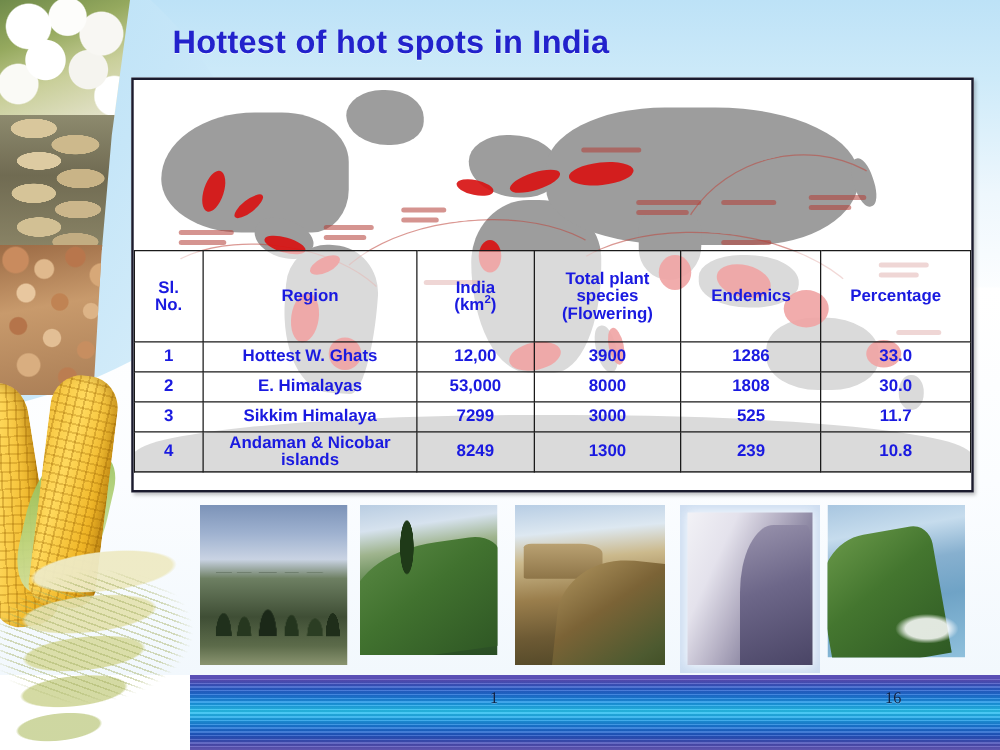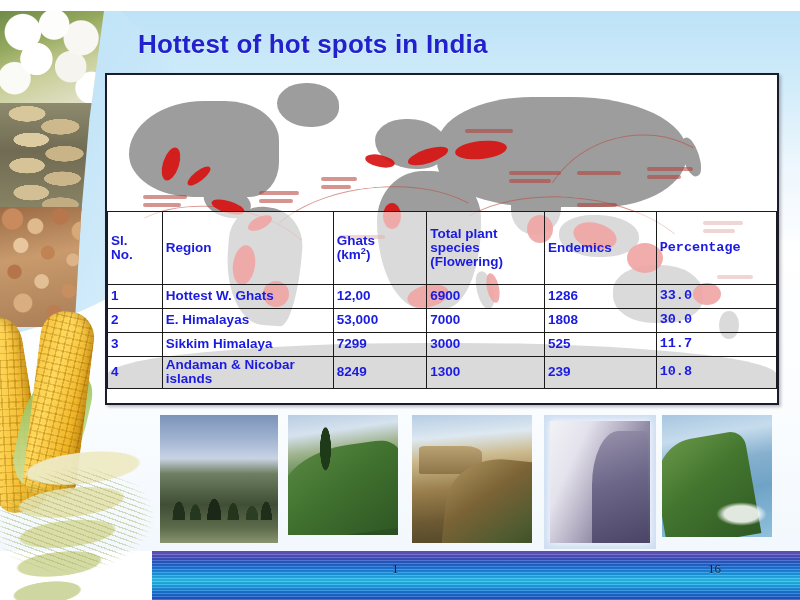--- a/index.html
+++ b/index.html
@@ -4,21 +4,21 @@
 <title>Hottest of hot spots in India</title>
 <style>
   html,body{margin:0;padding:0;}
   body{
     width:800px;height:600px;overflow:hidden;position:relative;
     font-family:"Liberation Sans", sans-serif;
     background:#ffffff;
   }
 
   
-  .slide{position:absolute;inset:0;background:#ffffff;overflow:hidden;margin-top:11px;}
+  .slide{position:absolute;inset:0;background:#ffffff;overflow:hidden;}
   .sky-wide{
     position:absolute;left:0;top:0;width:800px;height:250px;
     background:linear-gradient(180deg,#bde2f7 0%,#cdeaf9 25%,#eef7fd 62%,#ffffff 100%);
   }
   .body-white{
     position:absolute;left:0;top:230px;width:800px;height:310px;
     background:linear-gradient(180deg,#ffffff 0%,#fbfdff 50%,#f2f8fd 100%);
   }
 
   
@@ -193,32 +193,32 @@
   .smudge{position:absolute;height:4px;background:rgba(178,60,52,.55);border-radius:2px;}
 
   
   table.hotspots{
     position:absolute;left:0px;top:136px;width:670px;
     border-collapse:collapse;
     font-size:13.5px;font-weight:bold;color:#1a1ae0;
   }
   table.hotspots td,table.hotspots th{
     border:1px solid #1a1a1a;
-    padding:1px 3px;text-align:left;vertical-align:middle;
+    padding:1px 3px;text-align:center;vertical-align:middle;
     background:rgba(255,255,255,.62);
     line-height:1.06;
   }
   table.hotspots th{height:70px;font-weight:bold;font-size:13.5px;}
   table.hotspots td{height:21px;}
   td.sl,th.sl{width:50px;}
   td.region,th.region{width:172px;}
   td.area,th.area{width:90px;}
   td.species,th.species{width:114px;}
   td.endemic,th.endemic{width:108px;}
-  td.pct,th.pct{width:116px;font-family:Liberation Mono, monospace;}
+  td.pct,th.pct{width:116px;}
   .hdr-vtop{vertical-align:top;padding-top:3px;}
   sup{font-size:.68em;vertical-align:super;line-height:0;}
 
   
   .photos{position:absolute;left:160px;top:404px;width:616px;height:132px;}
   .photo{position:absolute;top:0;overflow:hidden;}
   .ph1{left:0;width:118px;height:128px;}
   .ph2{left:128px;width:110px;height:120px;}
   .ph3{left:252px;width:120px;height:128px;}
   .ph4{left:384px;width:100px;height:122px;padding:6px;background:#f7fbff;
@@ -402,46 +402,46 @@
 
     <table class="hotspots">
       <thead>
         <tr>
           <th class="sl hdr-vtop">
             <span>Sl.</span><br>
             <span>No.</span>
           </th>
           <th class="region hdr-vtop">Region</th>
           <th class="area hdr-vtop">
-            <span>Ghats</span><br>
+            <span>India</span><br>
             <span><span>(km</span><sup>2</sup><span>)</span></span>
           </th>
           <th class="species hdr-vtop">
             <span>Total plant</span><br>
             <span>species</span><br>
             <span>(Flowering)</span>
           </th>
           <th class="endemic hdr-vtop">Endemics</th>
           <th class="pct hdr-vtop">Percentage</th>
         </tr>
       </thead>
       <tbody>
         <tr>
           <td class="sl">1</td>
           <td class="region">Hottest W. Ghats</td>
           <td class="area">12,00</td>
-          <td class="species">6900</td>
+          <td class="species">3900</td>
           <td class="endemic">1286</td>
           <td class="pct">33.0</td>
         </tr>
         <tr>
           <td class="sl">2</td>
           <td class="region">E. Himalayas</td>
           <td class="area">53,000</td>
-          <td class="species">7000</td>
+          <td class="species">8000</td>
           <td class="endemic">1808</td>
           <td class="pct">30.0</td>
         </tr>
         <tr>
           <td class="sl">3</td>
           <td class="region">Sikkim Himalaya</td>
           <td class="area">7299</td>
           <td class="species">3000</td>
           <td class="endemic">525</td>
           <td class="pct">11.7</td>

